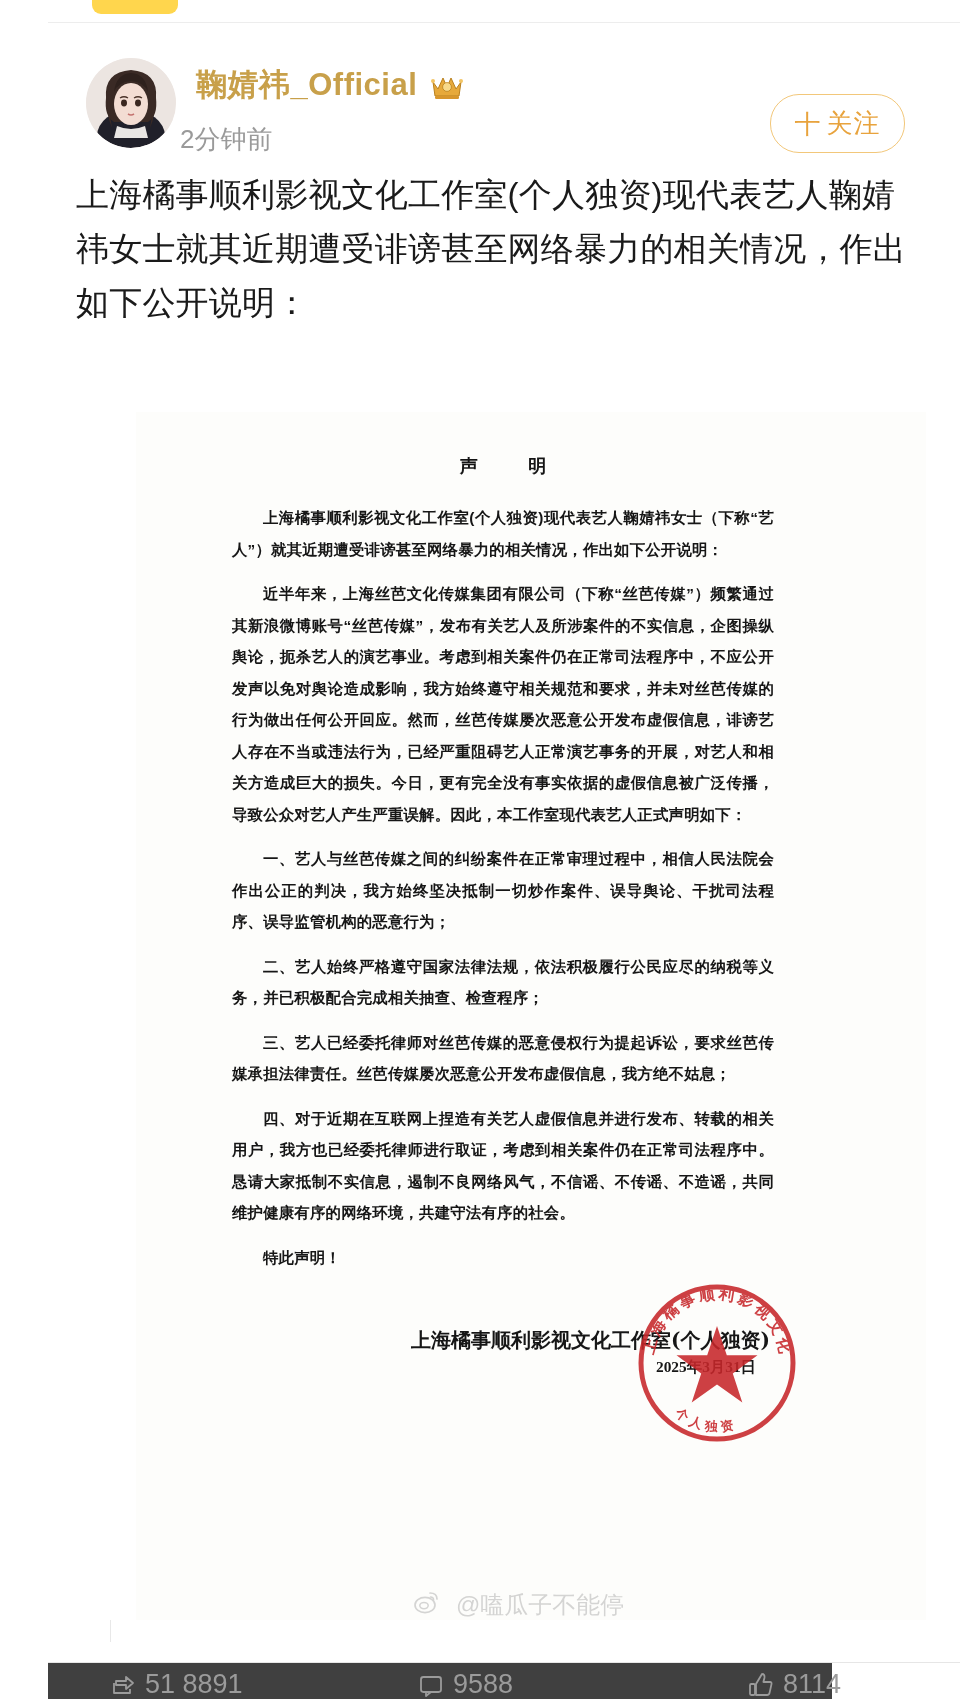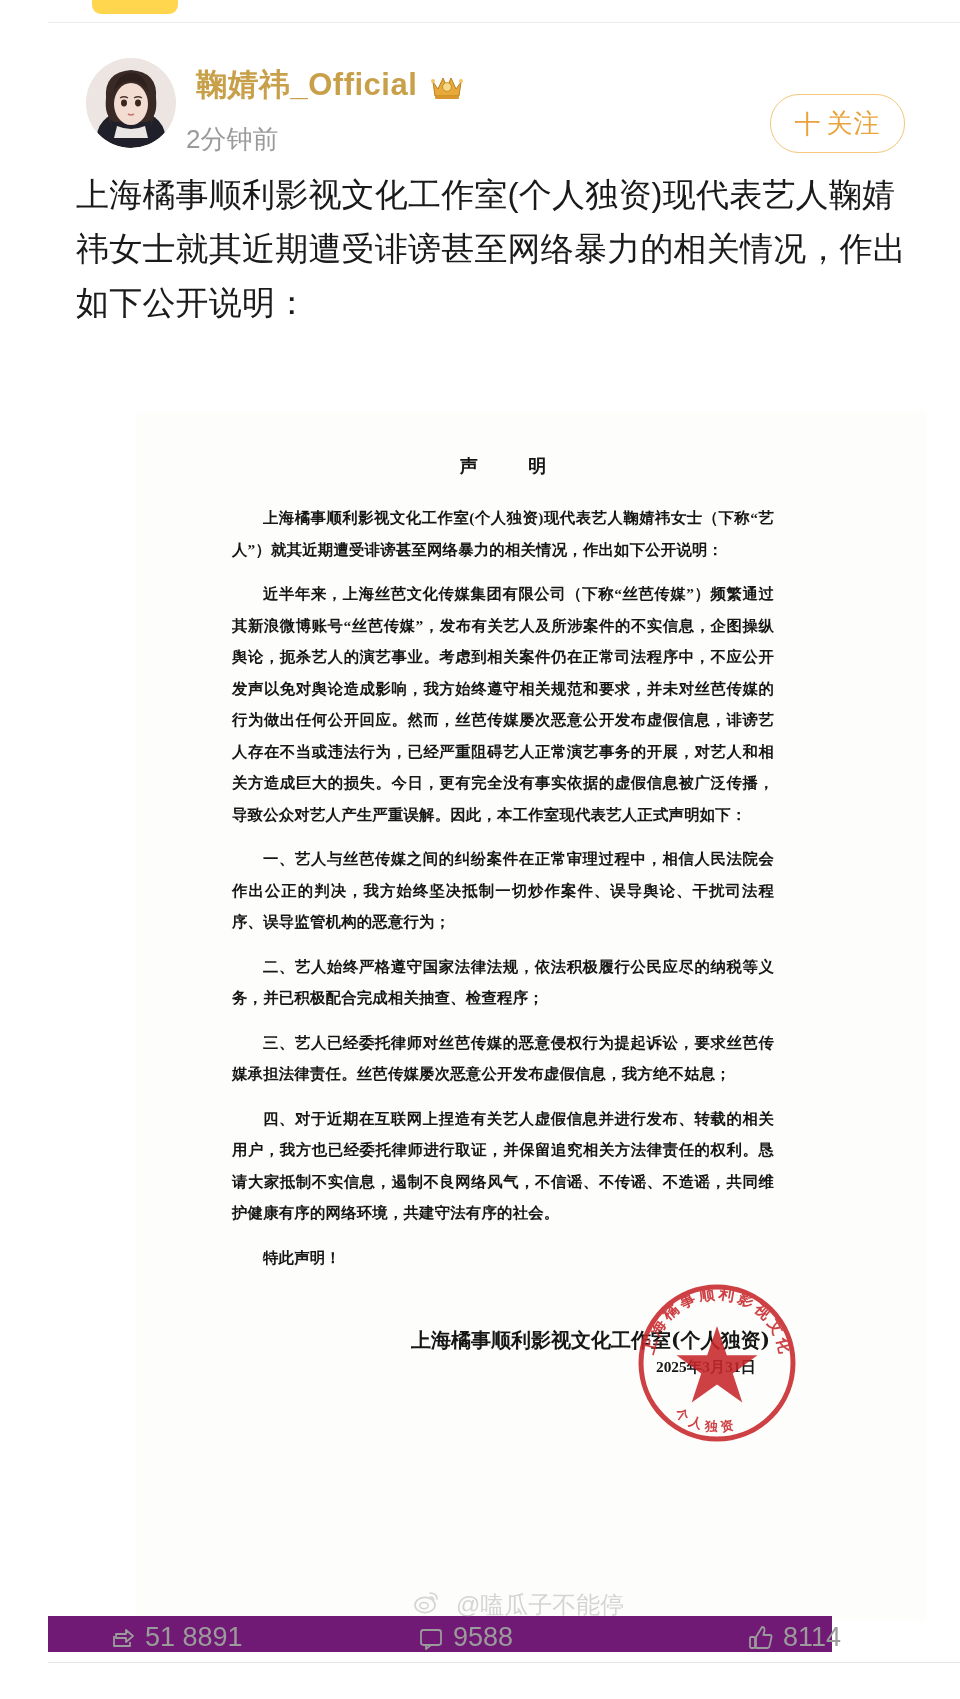--- a/index.html
+++ b/index.html
@@ -58,21 +58,21 @@
     letter-spacing: 0.5px;
     white-space: nowrap;
   }
   .crown-icon {
     position: absolute;
     left: 382px; top: 48px;
     width: 34px; height: 30px;
   }
   .post-time {
     position: absolute;
-    left: 138px; top: 100px;
+    left: 132px; top: 100px;
     font-size: 26px;
     color: #9a9a9a;
   }
 
   .follow-btn {
     position: absolute;
     left: 722px; top: 72px;
     width: 133px; height: 57px;
     border: 1.5px solid #f2c77a;
     border-radius: 29px;
@@ -130,21 +130,21 @@
     font-family: "DejaVu Serif", "Liberation Serif", serif;
   }
   .doc-p {
     font-size: 15.4px;
     line-height: 31.5px;
     color: #161616;
     text-align: justify;
     text-indent: 31px;
     margin: 0 0 4px 0;
     font-weight: bold;
-    font-family: Liberation Serif, serif;
+    font-family: Liberation Sans, sans-serif;
     letter-spacing: 0.2px;
   }
   .doc-p.gap { margin-top: 13px; }
 
   .doc-sign {
     margin-top: 52px;
     text-align: right;
     font-size: 20px;
     line-height: 30px;
     color: #161616;
@@ -172,23 +172,23 @@
 
   
   .bottom-sep {
     position: absolute;
     left: 0; top: 1662px;
     width: 960px; height: 1px;
     background: #e6e6e6;
   }
   .bottom-bar {
     position: absolute;
-    left: 0; top: 1616px;
+    left: 0; top: 1663px;
     width: 784px; height: 36px;
-    background: #701a75;
+    background: #404040;
   }
   .stat {
     position: absolute;
     top: 6px;
     display: flex;
     align-items: center;
     gap: 9px;
     font-size: 27px;
     color: #9b9b9b;
   }
@@ -276,21 +276,21 @@
 
   <div class="doc-card">
     <div class="doc-inner">
       <div class="doc-title">声 明</div>
 
       <p class="doc-p">上海橘事顺利影视文化工作室(个人独资)现代表艺人鞠婧祎女士（下称“艺人”）就其近期遭受诽谤甚至网络暴力的相关情况，作出如下公开说明：</p>
       <p class="doc-p gap">近半年来，上海丝芭文化传媒集团有限公司（下称“丝芭传媒”）频繁通过其新浪微博账号“丝芭传媒”，发布有关艺人及所涉案件的不实信息，企图操纵舆论，扼杀艺人的演艺事业。考虑到相关案件仍在正常司法程序中，不应公开发声以免对舆论造成影响，我方始终遵守相关规范和要求，并未对丝芭传媒的行为做出任何公开回应。然而，丝芭传媒屡次恶意公开发布虚假信息，诽谤艺人存在不当或违法行为，已经严重阻碍艺人正常演艺事务的开展，对艺人和相关方造成巨大的损失。今日，更有完全没有事实依据的虚假信息被广泛传播，导致公众对艺人产生严重误解。因此，本工作室现代表艺人正式声明如下：</p>
       <p class="doc-p gap">一、艺人与丝芭传媒之间的纠纷案件在正常审理过程中，相信人民法院会作出公正的判决，我方始终坚决抵制一切炒作案件、误导舆论、干扰司法程序、误导监管机构的恶意行为；</p>
       <p class="doc-p gap">二、艺人始终严格遵守国家法律法规，依法积极履行公民应尽的纳税等义务，并已积极配合完成相关抽查、检查程序；</p>
       <p class="doc-p gap">三、艺人已经委托律师对丝芭传媒的恶意侵权行为提起诉讼，要求丝芭传媒承担法律责任。丝芭传媒屡次恶意公开发布虚假信息，我方绝不姑息；</p>
-      <p class="doc-p gap">四、对于近期在互联网上捏造有关艺人虚假信息并进行发布、转载的相关用户，我方也已经委托律师进行取证，并保留追究相关方法律责任的权利。恳请大家抵制不实信息，遏制不良网络风气，不信谣、不传谣、不造谣，共同维护健康有序的网络环境，共建守法有序的社会。</p>
+      <p class="doc-p gap">四、对于近期在互联网上捏造有关艺人虚假信息并进行发布、转载的相关用户，我方也已经委托律师进行取证，考虑到相关案件仍在正常司法程序中。恳请大家抵制不实信息，遏制不良网络风气，不信谣、不传谣、不造谣，共同维护健康有序的网络环境，共建守法有序的社会。</p>
       <p class="doc-p gap">特此声明！</p>
 
       <div class="doc-sign">上海橘事顺利影视文化工作室(个人独资)</div>
       <div class="doc-date">2025年3月31日</div>
     </div>
 
     <svg class="seal" viewBox="0 0 178 178" xmlns="http://www.w3.org/2000/svg">
       <defs>
         <path id="sealArc" d="M 25 89 A 64 64 0 1 1 153 89"></path>
         <path id="sealArcB" d="M 27 95 A 62 62 0 0 0 151 95"></path>

